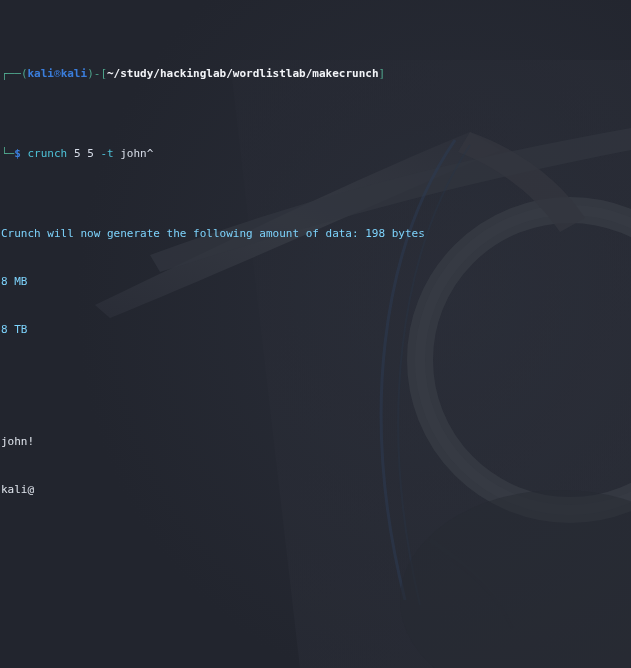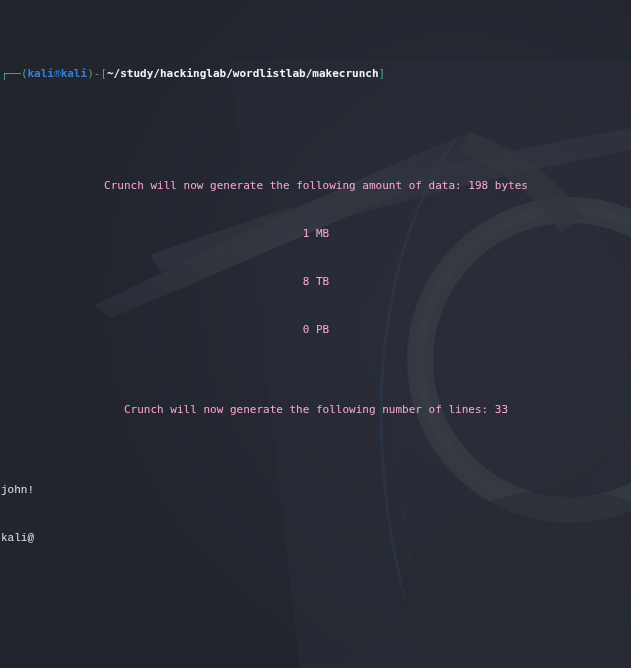--- a/index.html
+++ b/index.html
@@ -44,22 +44,22 @@
   
   .c-frame  { color: #4ea58c; }
   .c-paren  { color: #4ea58c; }
   .c-user   { color: #3a7ddb; font-weight: bold; }
   .c-reg    { color: #3a7ddb; }
   .c-path   { color: #f2f4f8; font-weight: bold; }
   .c-dollar { color: #3a7ddb; font-weight: bold; }
   .c-cmd    { color: #4ec2d8; }
   .c-arg    { color: #d8dee9; }
   .c-flag   { color: #4ec2d8; }
-  .c-out    { color: #f9a8d4; text-align: center; }
-  .c-word   { color: #dfe4ec; font-family: Liberation Mono, monospace; }
+  .c-out    { color: #7dd3fc; }
+  .c-word   { color: #dfe4ec; }
 </style>
 </head>
 <body>
 
 <div id="terminal">
 
   <svg id="wallpaper" viewBox="0 0 631 668" preserveAspectRatio="none" aria-hidden="true">
     <defs>
       <linearGradient id="gband" x1="0" y1="1" x2="1" y2="0">
         <stop offset="0" stop-color="#2a2d37"></stop>
@@ -98,29 +98,28 @@
 
     <ellipse cx="560" cy="600" rx="160" ry="110" fill="#262932" opacity="0.5"></ellipse>
   </svg>
 
   <div id="screen">
 
     
     <div class="row"><span class="c-frame">┌──</span><span class="c-paren">(</span><span class="c-user">kali</span><span class="c-reg">®</span><span class="c-user">kali</span><span class="c-paren">)</span><span class="c-frame">-</span><span class="c-frame">[</span><span class="c-path">~/study/hackinglab/wordlistlab/makecrunch</span><span class="c-frame">]</span></div>
 
     
+    <div class="row"><span class="c-frame">└─</span><span class="c-dollar">$</span><span> </span><span class="c-cmd">crunch</span><span> </span><span class="c-arg">5</span><span> </span><span class="c-arg">5</span><span> </span><span class="c-flag">-t</span><span> </span><span class="c-arg">john^</span></div>
 
     
     <div class="row c-out">Crunch will now generate the following amount of data: 198 bytes</div>
-    <div class="row c-out">1 MB</div>
+    <div class="row c-out">8 MB</div>
     <div class="row c-out">8 TB</div>
-    <div class="row c-out">0 PB</div>
 
     
-    <div class="row c-out">Crunch will now generate the following number of lines: 33</div>
 
     
     <div class="row c-word">john!</div>
     <div class="row c-word">kali@</div>
     
     
     
     
     
     

